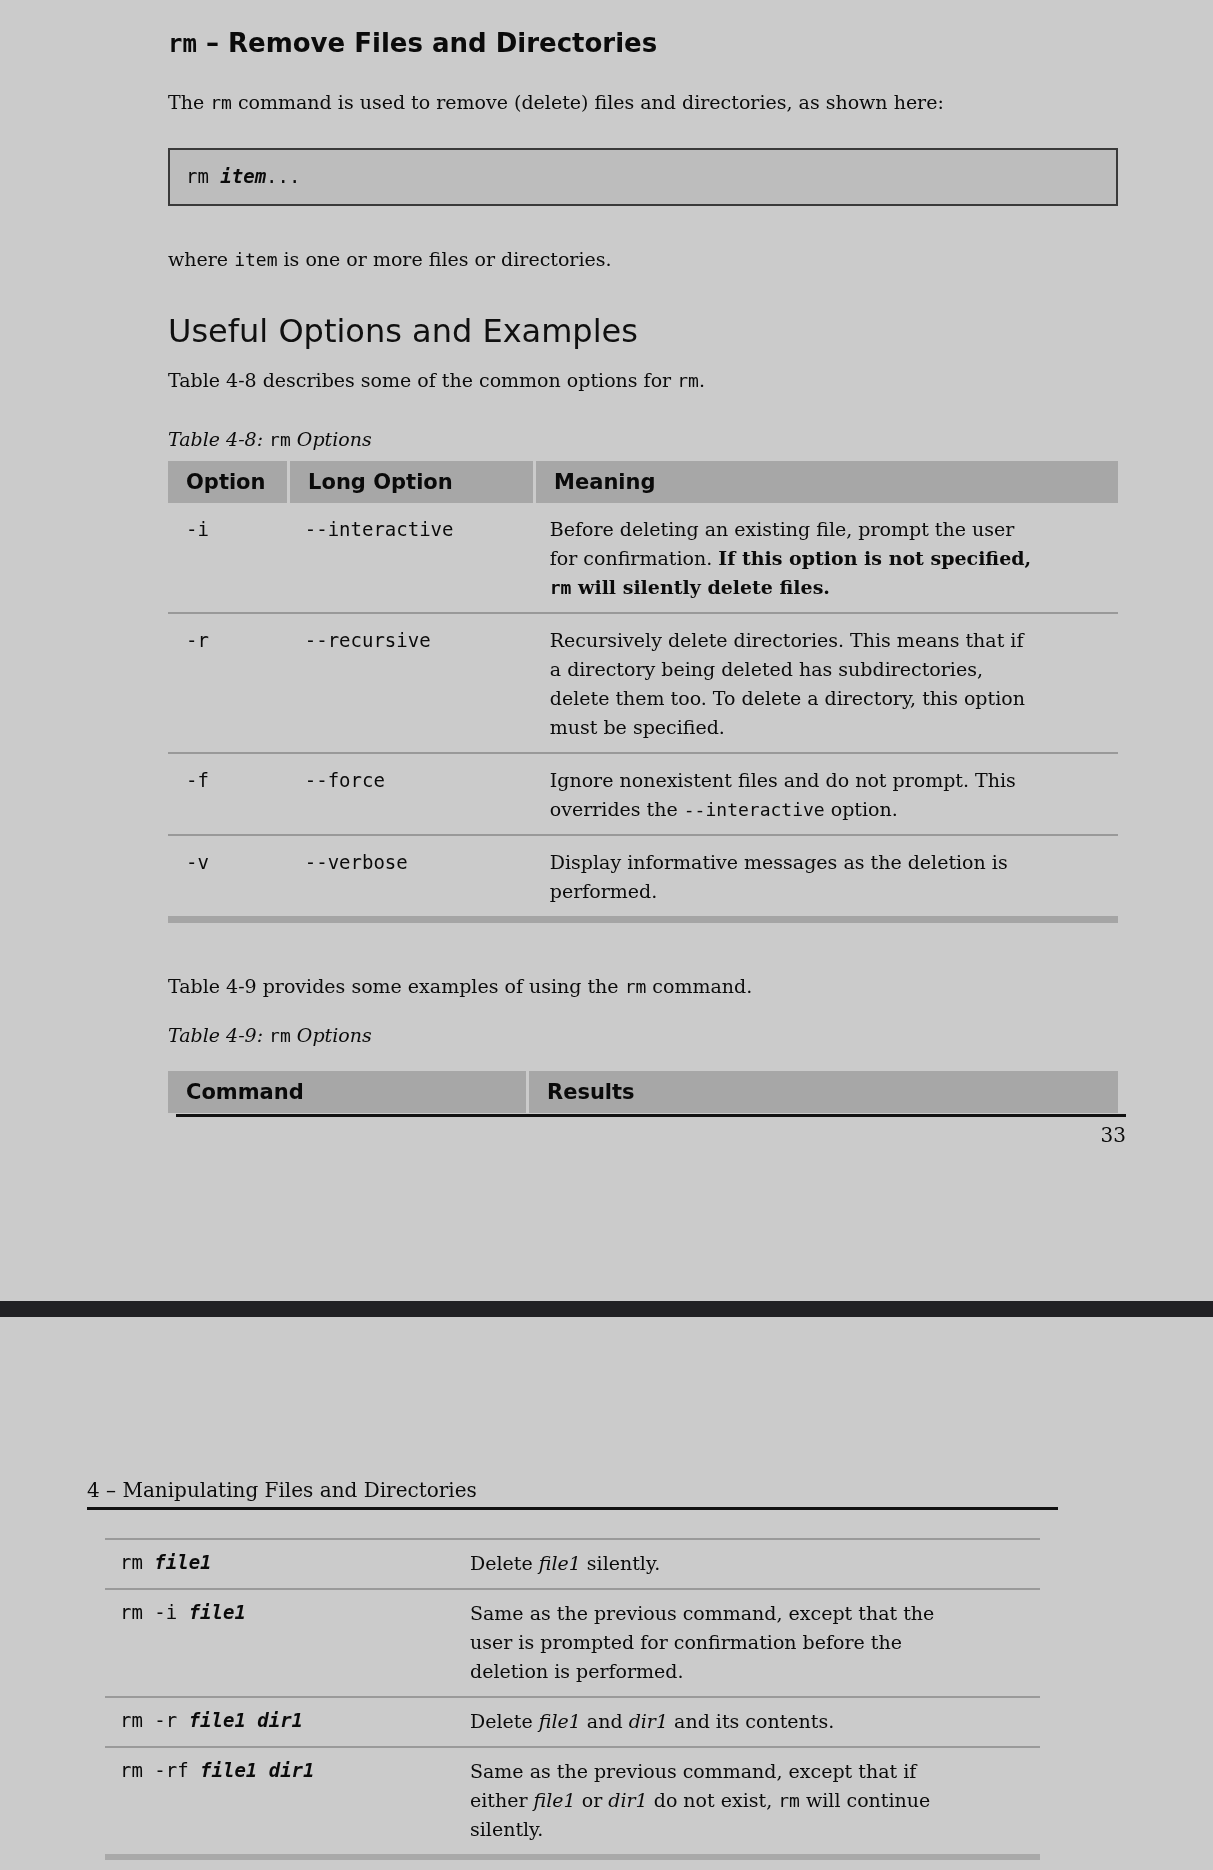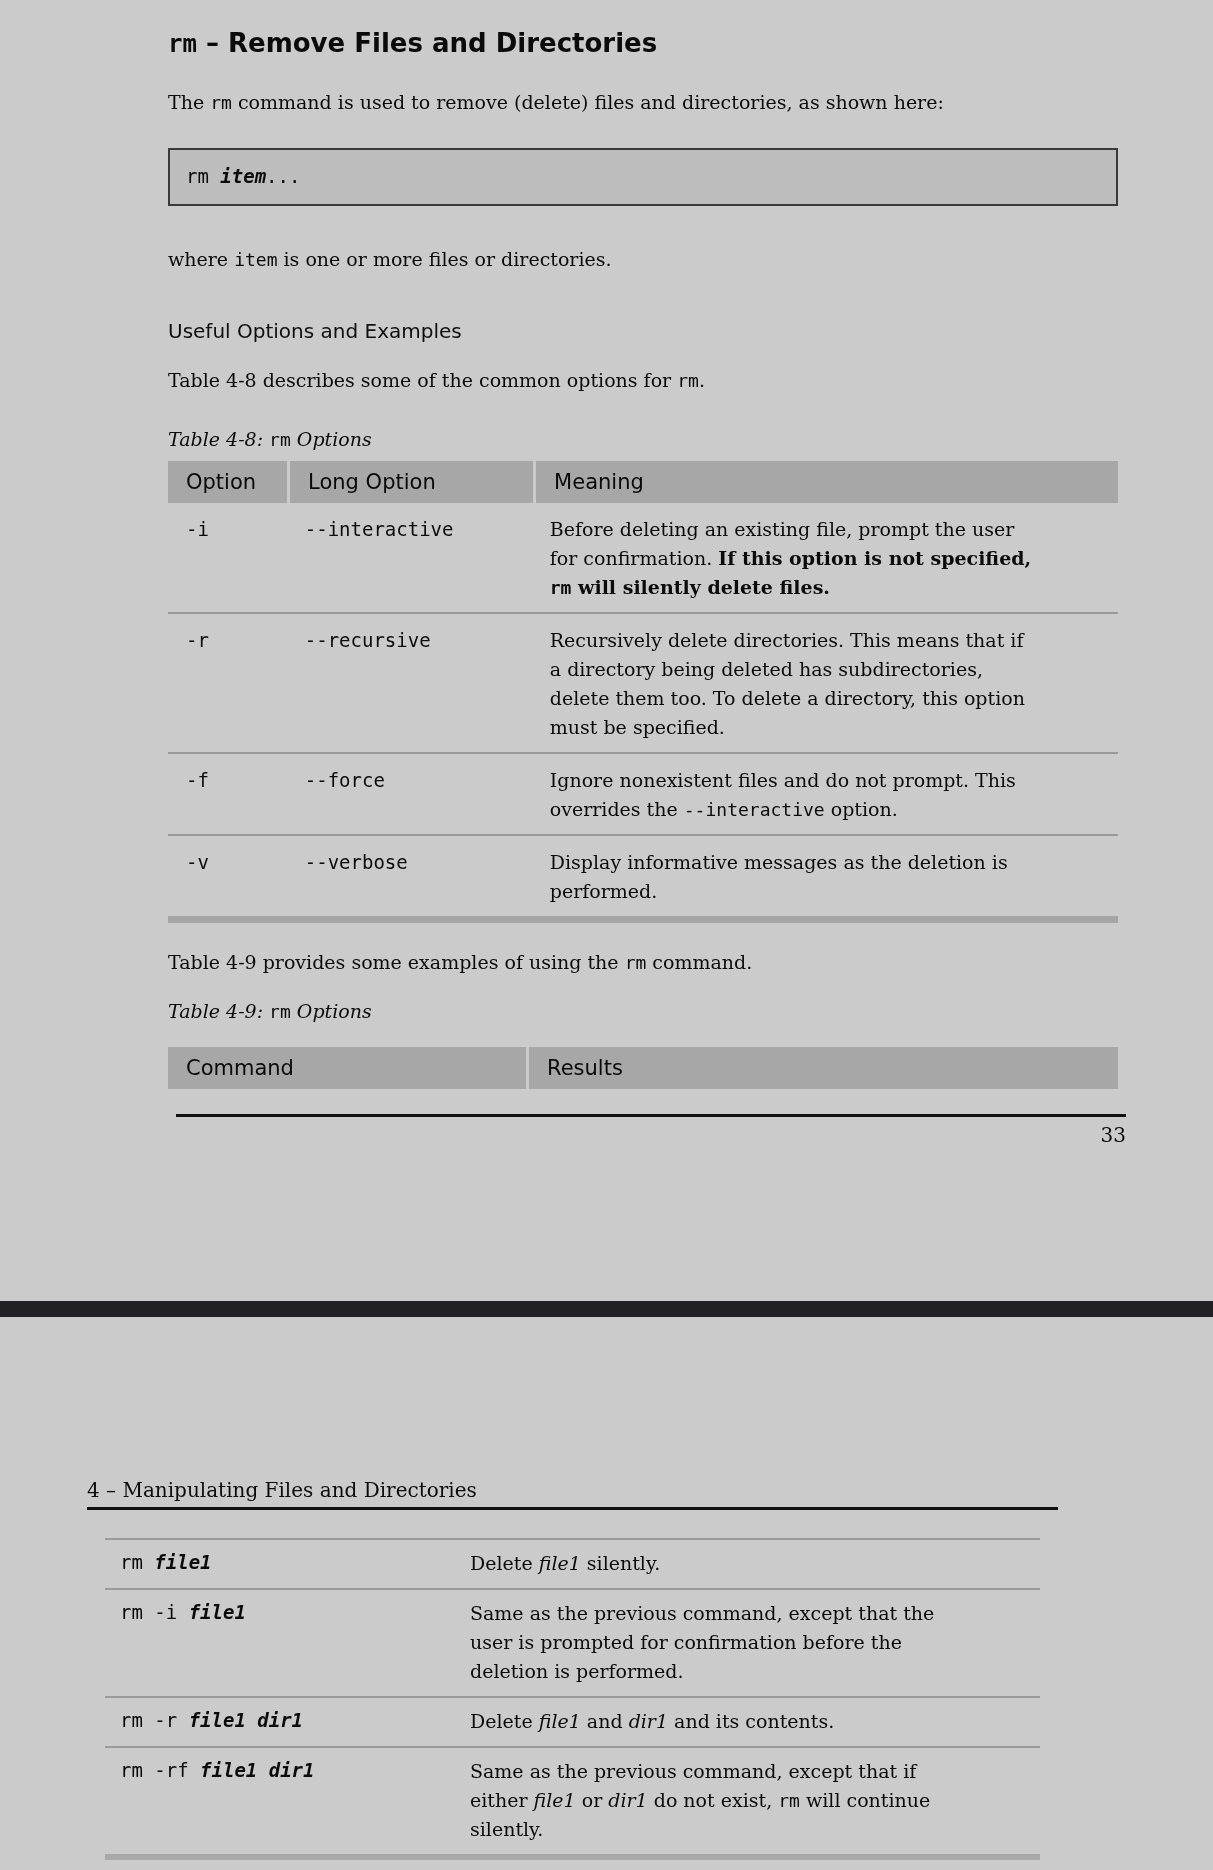--- a/index.html
+++ b/index.html
@@ -12,34 +12,34 @@
   .page1{position:absolute;left:168px;top:28px;width:950px;}
   .doc-title{font-family:"DejaVu Sans", sans-serif;font-weight:bold;font-size:26px;line-height:30px;margin:0;}
   .title-mono{font-family:"DejaVu Sans Mono", monospace;font-weight:bold;font-size:24px;}
   .para{margin:28px 0 0 0;line-height:30px;}
   .code-box{
     margin-top:30px;border:2px solid #3a3a3a;background:#bdbdbd;
     padding:14px 12px 16px 16px;font-family:"DejaVu Sans Mono", monospace;font-size:19px;line-height:24px;
   }
   .where-para{margin:38px 0 0 0;line-height:30px;}
   .section-heading{
-    font-family:"DejaVu Sans", sans-serif;font-weight:normal;font-size:20px;line-height:32px;
+    font-family:"DejaVu Sans", sans-serif;font-weight:normal;font-size:32px;line-height:32px;
     margin:40px 0 0 0;color:#101010;
   }
   .table-intro{margin:18px 0 0 0;line-height:30px;}
   .table-caption{margin:30px 0 0 0;font-style:italic;line-height:26px;}
   .seg-p{}
   .seg-b{font-weight:bold;}
   .seg-i{font-style:italic;}
   .seg-m{font-family:"DejaVu Sans Mono", monospace;font-style:normal;font-size:18px;}
   .seg-bm{font-family:"DejaVu Sans Mono", monospace;font-weight:bold;font-size:18px;}
   .seg-mi{font-family:"DejaVu Sans Mono", monospace;font-weight:bold;font-style:italic;}
   .options-table{margin-top:8px;width:950px;}
   .thead-row{display:flex;background:#a7a7a7;height:42px;align-items:center;
-    font-family:"DejaVu Sans", sans-serif;font-weight:normal;font-size:21px;color:#0a0a0a;}
+    font-family:"DejaVu Sans", sans-serif;font-weight:bold;font-size:21px;color:#0a0a0a;}
   .th{padding-left:18px;box-sizing:border-box;height:42px;display:flex;align-items:center;}
   .th + .th{border-left:3px solid #cbcbcb;}
   .col-opt{width:129px;}
   .col-long{width:268px;}
   .col-mean{width:640px;}
   .opt-row{display:flex;border-bottom:2px solid #999999;}
   .opt-row:last-of-type{border-bottom:7px solid #a5a5a5;}
   .cell{box-sizing:border-box;padding:12px 0 10px 18px;}
   .cell-mono{font-family:"DejaVu Sans Mono", monospace;font-size:19px;line-height:29px;}
   .cell-meaning{padding-right:38px;line-height:29px;white-space:pre-wrap;}
@@ -110,21 +110,21 @@
     </div>
 
     <div class="opt-row">
       <div class="cell cell-mono col-opt">-v</div>
       <div class="cell cell-mono col-long">--verbose</div>
       <div class="cell cell-meaning col-mean"><span class="seg-p">Display informative messages as the deletion is
 performed.</span></div>
     </div>
   </div>
 
-  <p class="table-intro" style="margin-top:24px;"><span class="seg-p">Table 4-9 provides some examples of using the </span><span class="seg-m">rm</span><span class="seg-p"> command.</span></p>
+  <p class="table-intro" style="margin-top:48px;"><span class="seg-p">Table 4-9 provides some examples of using the </span><span class="seg-m">rm</span><span class="seg-p"> command.</span></p>
 
   <p class="table-caption" style="margin-top:20px;"><span class="seg-i">Table 4-9: </span><span class="seg-m">rm</span><span class="seg-i"> Options</span></p>
 
   <div class="options-table examples-head">
     <div class="thead-row">
       <div class="th col-cmd">Command</div>
       <div class="th col-res">Results</div>
     </div>
   </div>
 </div>

